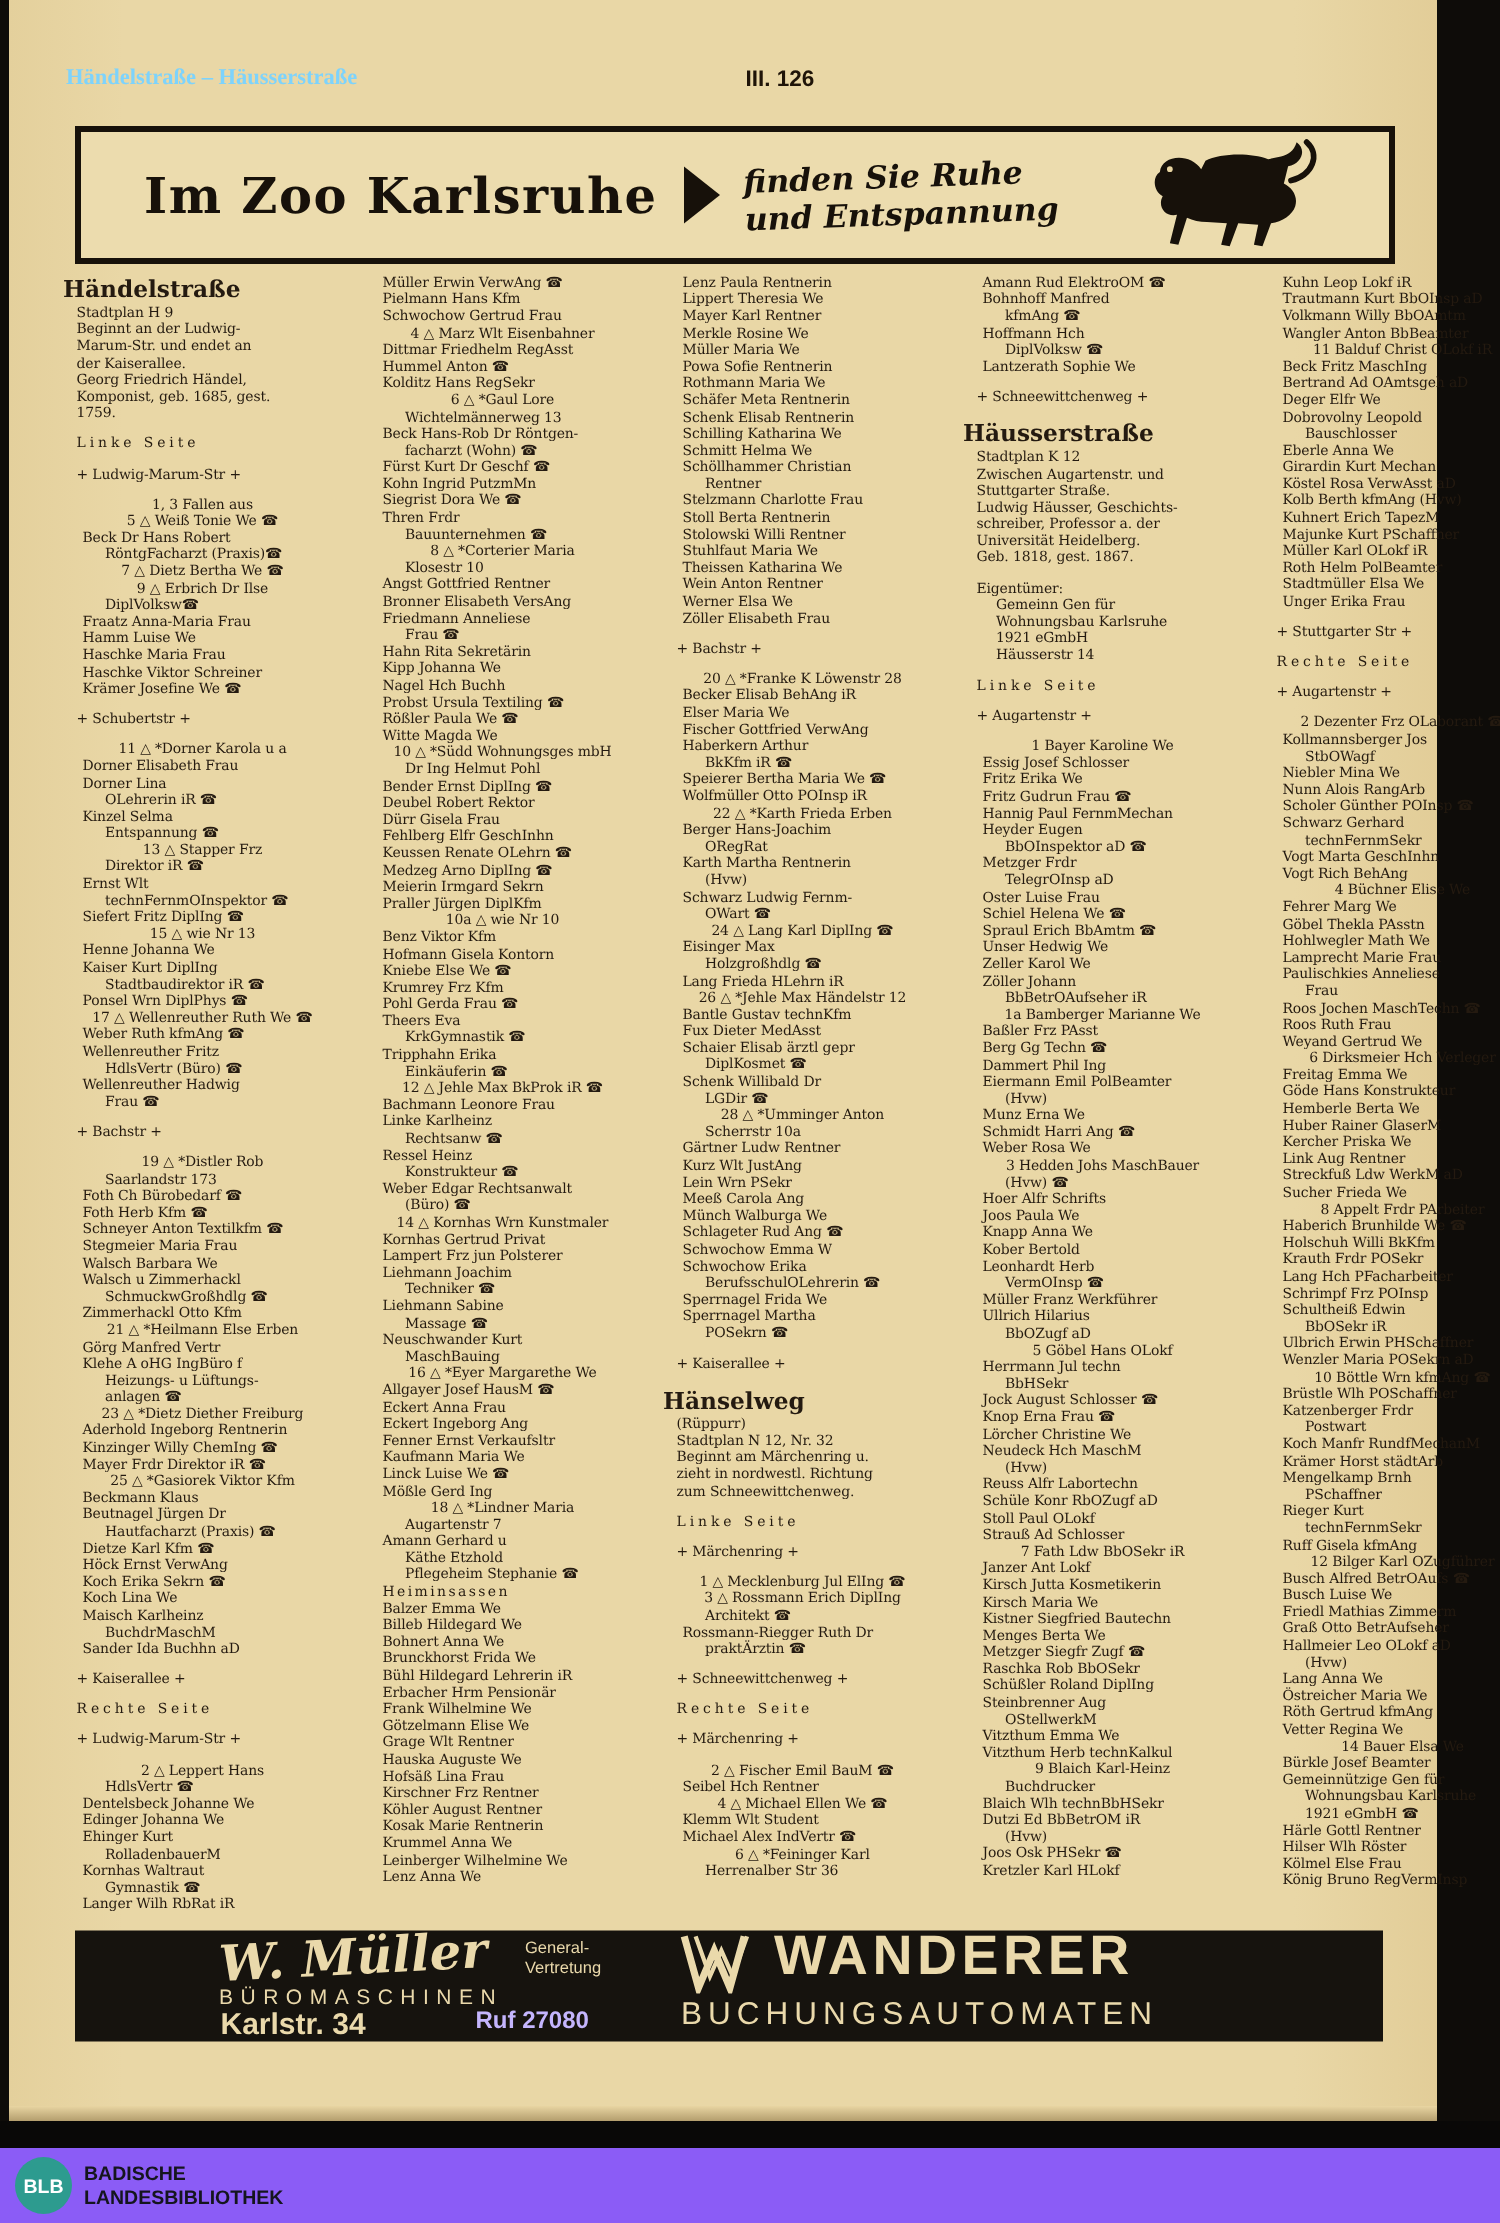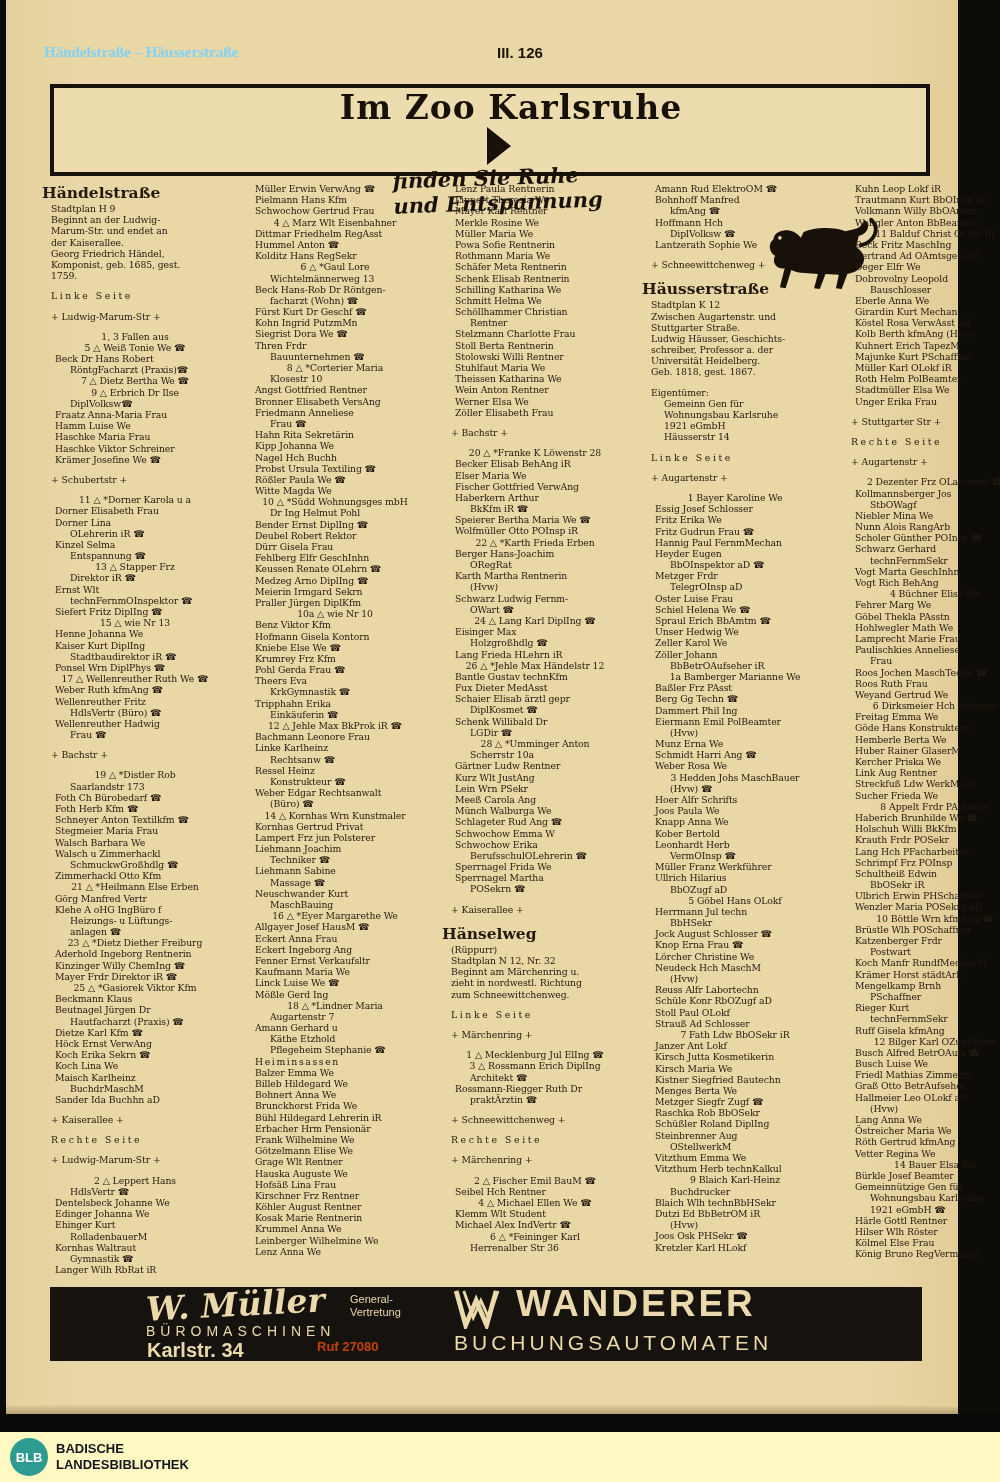--- a/index.html
+++ b/index.html
@@ -12,21 +12,21 @@
          background:linear-gradient(#e8d5a2,#b49e6e);}
 
   
   .hdr-left{position:absolute;left:44px;top:44px;font-family:Liberation Serif, serif;
             font-weight:bold;font-size:15px;color:#7dd3fc;}
   .hdr-right{position:absolute;left:497px;top:44px;font-family:"Liberation Sans",sans-serif;
              font-weight:bold;font-size:15px;color:#1f1408;}
 
   
   .zoo{position:absolute;left:50px;top:84px;width:872px;height:84px;border:4px solid #17110a;
-       background:#ecdcae;display:flex;align-items:center;flex-direction:column;}
+       background:#ecdcae;display:flex;align-items:center;}
   .zoo-title{font-size:33px;font-weight:bold;margin-left:42px;letter-spacing:1px;color:#17110a;}
   .zoo-tri{width:0;height:0;border-left:24px solid #17110a;border-top:19px solid transparent;
            border-bottom:19px solid transparent;margin-left:18px;}
   .zoo-script{margin-left:16px;font-style:italic;font-weight:bold;font-size:21px;line-height:25px;
               transform:rotate(-2deg);color:#17110a;}
   .zoo-lion{margin-left:auto;margin-right:22px;}
 
   
   .cols{position:absolute;left:42px;top:183px;width:912px;display:flex;gap:14px;}
   .col{width:186px;flex:0 0 186px;}
@@ -47,30 +47,30 @@
        color:#eade b0;}
   .bad .script{position:absolute;left:96px;top:-2px;font-size:33px;font-style:italic;font-weight:bold;
        color:#ead9ab;transform:rotate(-3deg);font-family:"DejaVu Serif",serif;}
   .bad .gv{position:absolute;left:300px;top:6px;font-family:"Liberation Sans",sans-serif;
        font-size:11px;line-height:13px;color:#ead9ab;}
   .bad .buero{position:absolute;left:96px;top:36px;font-family:"Liberation Sans",sans-serif;
        font-size:14px;letter-spacing:5px;color:#ead9ab;}
   .bad .addr{position:absolute;left:97px;top:52px;font-family:"Liberation Sans",sans-serif;
        font-weight:bold;font-size:20px;color:#ead9ab;}
   .bad .ruf{position:absolute;left:267px;top:52px;font-family:"Liberation Sans",sans-serif;
-       font-weight:bold;font-size:13px;color:#c2410c;text-align:right;}
+       font-weight:bold;font-size:16px;color:#c4b5fd;text-align:right;}
   .bad .wlogo{position:absolute;left:400px;top:2px;}
   .bad .brand{position:absolute;left:466px;top:-4px;font-family:"Liberation Sans",sans-serif;
        font-weight:bold;font-size:37px;letter-spacing:3px;color:#ead9ab;}
   .bad .product{position:absolute;left:404px;top:44px;font-family:"Liberation Sans",sans-serif;
        font-size:21px;letter-spacing:4px;color:#ead9ab;}
 
   
   .blackband{position:absolute;left:0;top:1414px;width:1000px;height:18px;background:#090807;}
-  .footer{position:absolute;left:0;top:1432px;width:1000px;height:50px;background:#fef9c3;
+  .footer{position:absolute;left:0;top:1432px;width:1000px;height:50px;background:#8b5cf6;
           font-family:"Liberation Sans",sans-serif;display:flex;align-items:center;}
   .blb-badge{width:38px;height:38px;border-radius:50%;background:#2d9b8f;color:#ffffff;
           font-weight:bold;font-size:13px;display:flex;align-items:center;justify-content:center;
           margin-left:10px;}
   .blb-text{margin-left:8px;font-weight:bold;font-size:13px;line-height:16px;color:#15151e;}
   .bw{margin-left:auto;margin-right:10px;display:flex;align-items:center;gap:6px;}
   .bw-text{font-size:15px;color:#15151e;}
 </style>
 </head>
 <body>

